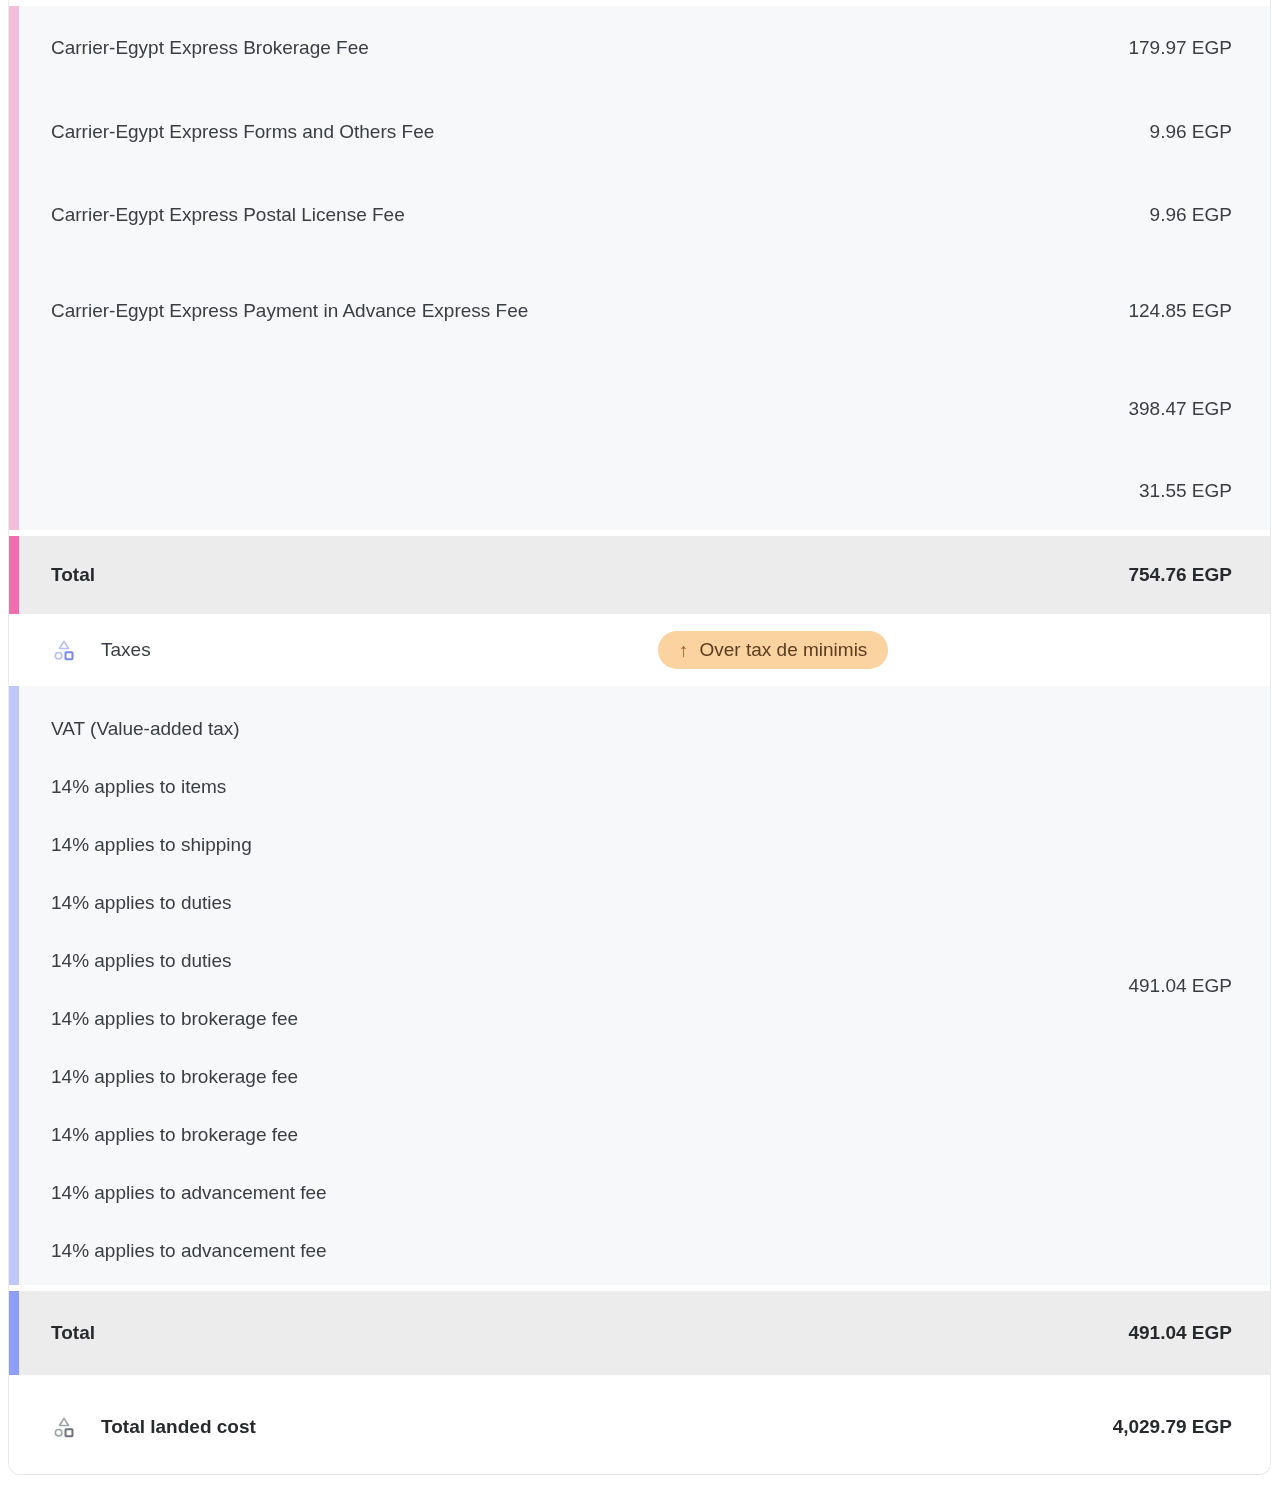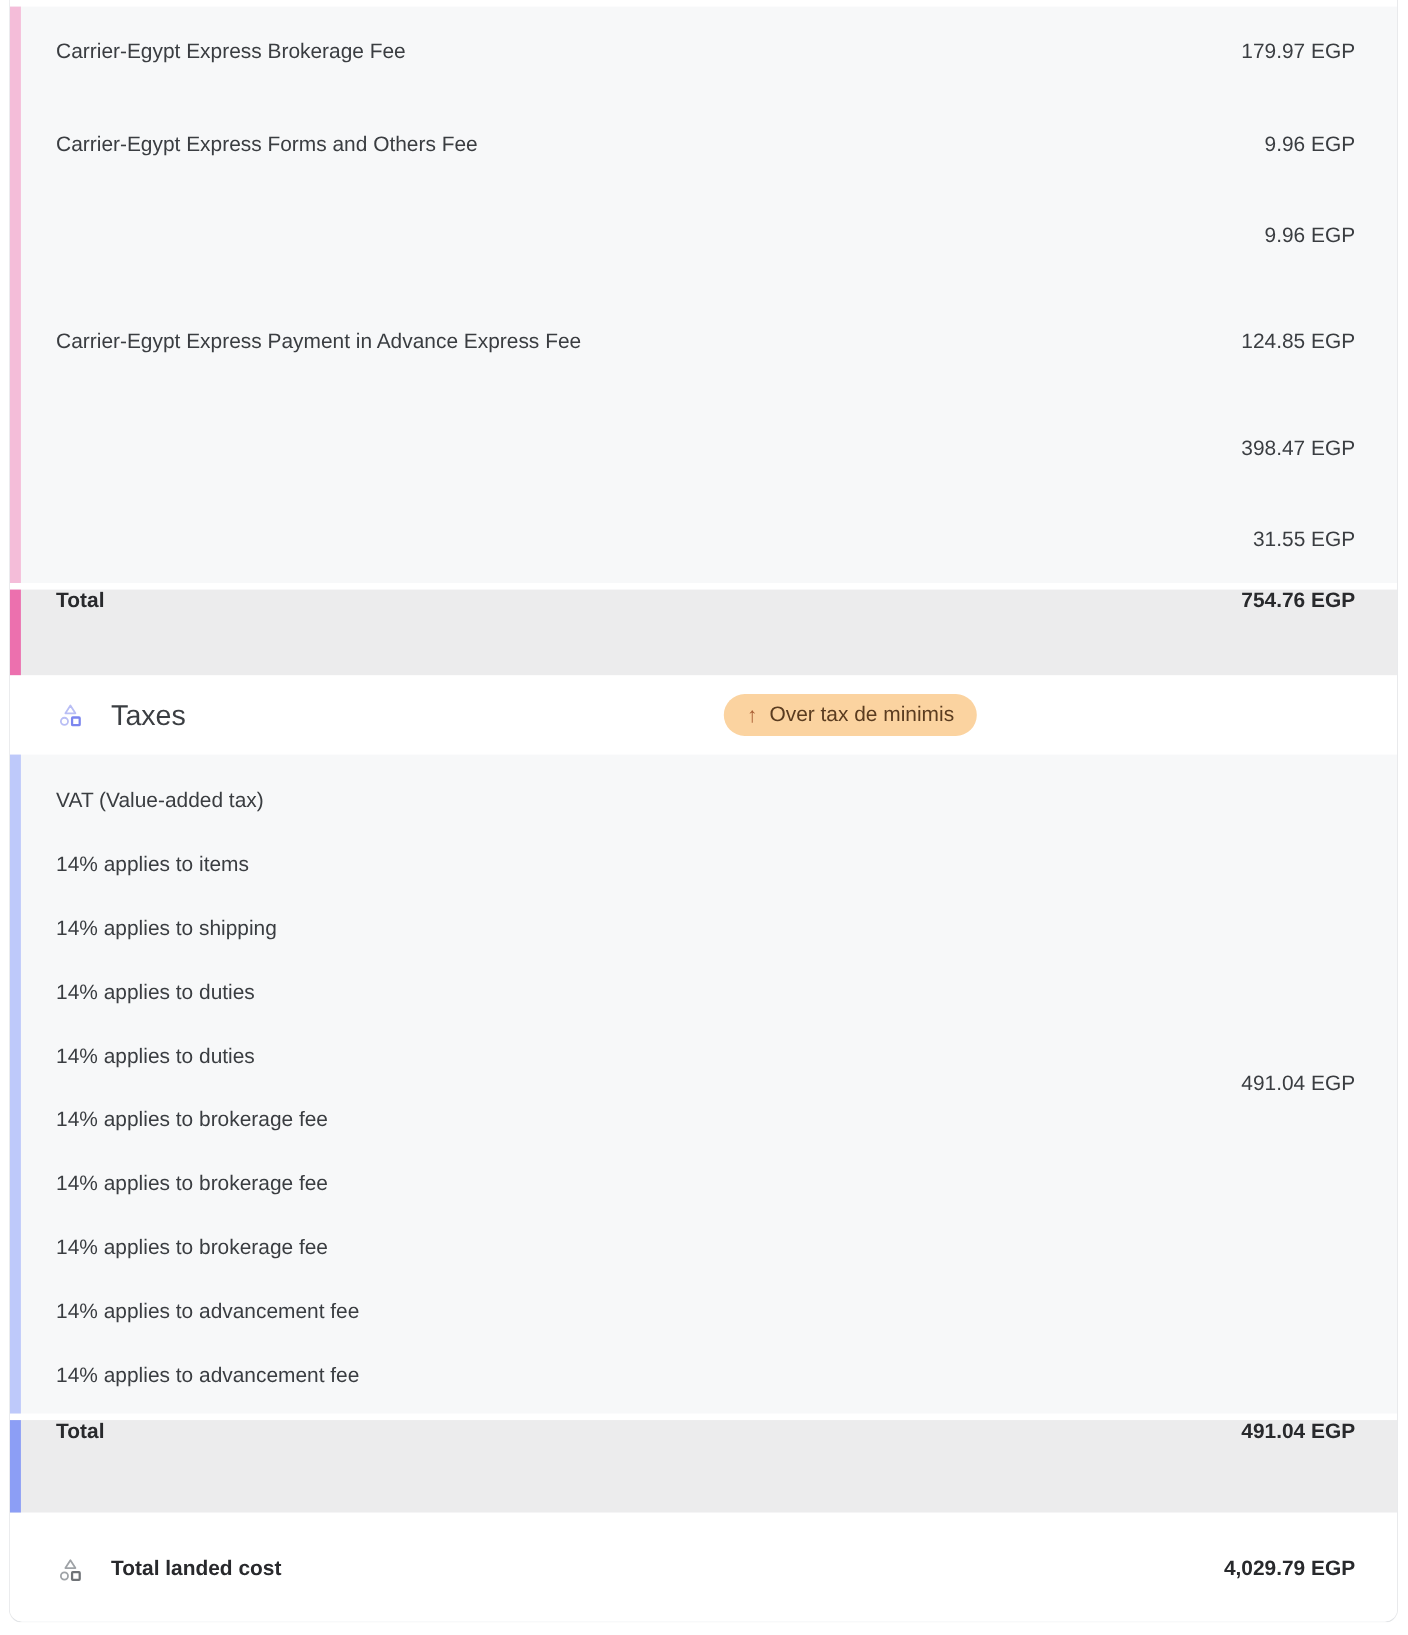--- a/index.html
+++ b/index.html
@@ -25,21 +25,21 @@
   .spacer-top{height:6px; background:#ffffff;}
   .section{position:relative;}
   .section .bar{
     position:absolute; left:0; top:0; bottom:0; width:10px;
   }
   .fees-block{background:#f7f8f9;}
   .fees-block .bar{background:#f4bdd9;}
   .sep{height:6px; background:#ffffff;}
   .total-row{
     background:#ececed;
-    display:flex; align-items:flex-start; justify-content:space-between;
+    display:flex; align-items:center; justify-content:space-between;
     padding:0 38px 0 42px;
     font-size:19px; font-weight:bold; color:#28292c;
   }
   .fees-total{height:78px;}
   .fees-total .bar{background:#ec70ae;}
   .tax-total{height:84px;}
   .tax-total .bar{background:#8c9ef5;}
 
   .fee-row{
     display:flex; align-items:center; justify-content:space-between;
@@ -51,21 +51,21 @@
   .r1{height:84px;} .r2{height:83px;} .r3{height:83px;}
   .r4{height:110px;} .r5{height:86px;} .r6{height:78px;}
 
   .taxes-header{
     height:72px; background:#ffffff;
     display:flex; align-items:center;
     padding-left:42px;
     position:relative;
   }
   .taxes-header .hdr-label{
-    margin-left:24px; font-size:26px; color:#3b3e42;
+    margin-left:24px; font-size:19px; color:#3b3e42;
   }
   .badge{
     position:absolute; left:649px; top:50%; transform:translateY(-50%);
     display:inline-flex; align-items:center; gap:11px;
     background:#fbd3a0; border-radius:20px;
     padding:8px 21px;
     font-size:19px; color:#5a3c20;
   }
   .badge .arrow{color:#a65a31; font-size:19px; line-height:1;}
 
@@ -111,20 +111,21 @@
 
     <div class="fee-row r1">
       <div class="fee-label">Carrier-Egypt Express Brokerage Fee</div>
       <div class="fee-amount">179.97 EGP</div>
     </div>
     <div class="fee-row r2">
       <div class="fee-label">Carrier-Egypt Express Forms and Others Fee</div>
       <div class="fee-amount">9.96 EGP</div>
     </div>
     <div class="fee-row r3">
+      <div class="fee-label">Carrier-Egypt Express Postal License Fee</div>
       <div class="fee-amount">9.96 EGP</div>
     </div>
     <div class="fee-row r4">
       <div class="fee-label">Carrier-Egypt Express Payment in Advance Express Fee</div>
       <div class="fee-amount">124.85 EGP</div>
     </div>
     <div class="fee-row r5">
       <div class="fee-amount">398.47 EGP</div>
     </div>
     <div class="fee-row r6">

